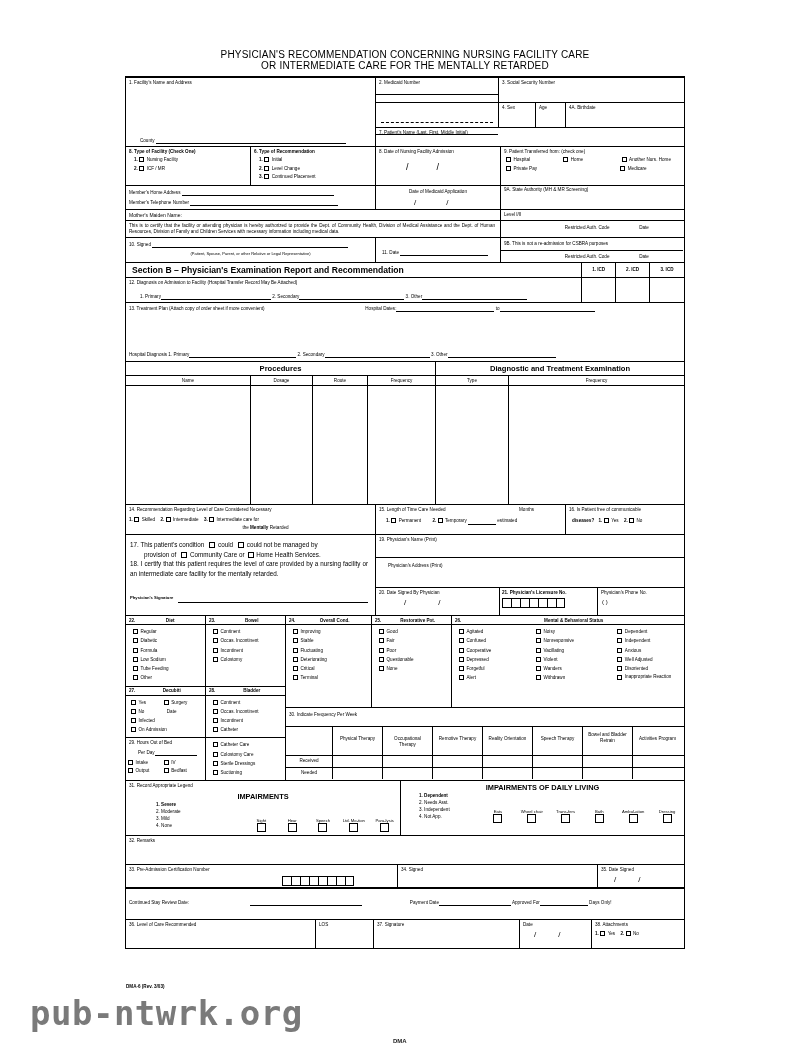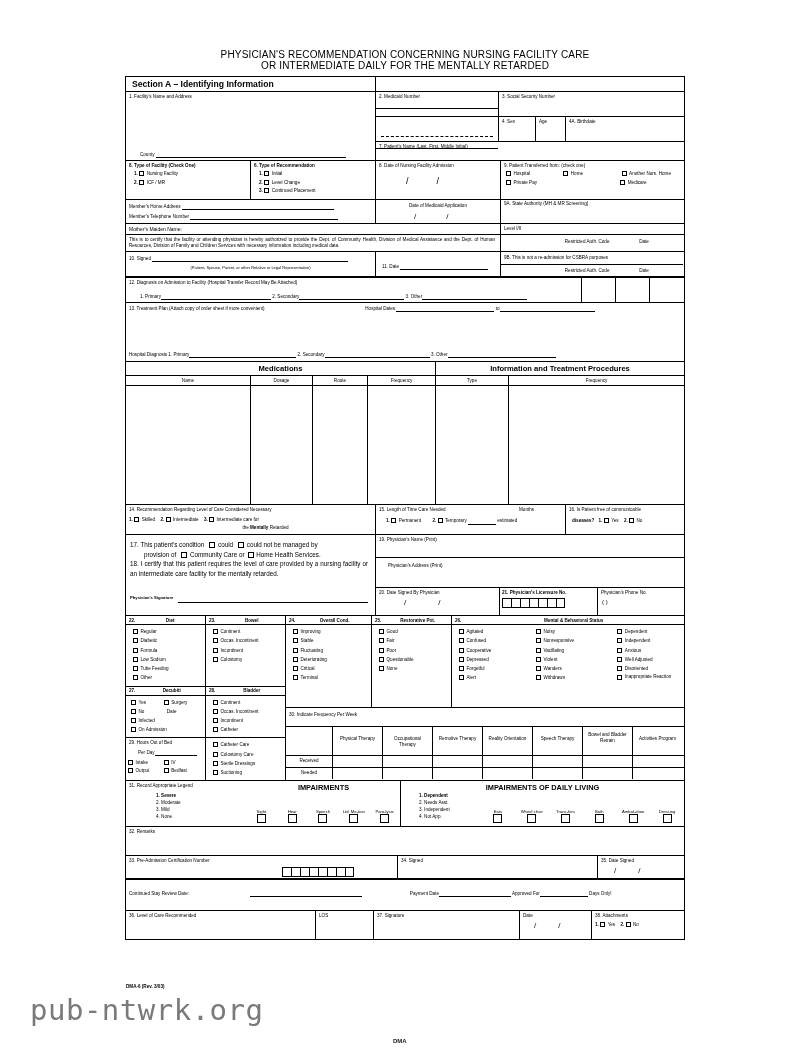--- a/index.html
+++ b/index.html
@@ -71,43 +71,40 @@
   .dnw{
     text-align:center;font-weight:bold;font-size:8.4px;padding:3px 0 3px 0;
   }
 
   .footer-code{
     position:absolute;left:126px;top:984px;font-size:4.6px;font-weight:bold;
   }
   .watermark{
     position:absolute;left:30px;top:993px;
     font-family:"DejaVu Sans Mono", monospace;
-    font-size:29px;color:#7a7a7a;letter-spacing:.5px;
+    font-size:34px;color:#7a7a7a;letter-spacing:.5px;font-weight:bold;
   }
   .dma-mark{
     position:absolute;left:393px;top:1038px;font-size:6px;font-weight:bold;color:#222;
   }
   .sig-lbl{font-size:4.2px;font-weight:bold;}
 </style>
 </head>
 <body>
 
 <div class="page">
 
   <div class="doc-title">
     <div>PHYSICIAN'S RECOMMENDATION CONCERNING NURSING FACILITY CARE</div>
-    <div>OR INTERMEDIATE DAILY FOR THE MENTALLY RETARDED</div>
+    <div>OR INTERMEDIATE CARE FOR THE MENTALLY RETARDED</div>
   </div>
 
   <div class="form">
 
     <div class="row">
-      <div class="cell br" style="width:250px;">
-        <div class="sec-head" style="border-bottom:none;">Section A – Identifying Information</div>
-      </div>
       <div class="cell" style="width:308px;"></div>
     </div>
     <div style="border-bottom:1.3px solid #000;"></div>
 
     <div class="row">
 
       <div class="cell br" style="width:250px;">
         <div class="lbl">1. Facility's Name and Address</div>
         <div style="height:48px;"></div>
         <div class="lbl" style="padding-left:14px;">
@@ -258,20 +255,34 @@
       </div>
       <div class="cell" style="width:182px;">
         <div class="lbl" style="padding-top:3px;border-bottom:1px solid #000;padding-bottom:3px;">9B. This is not a re-admission for CSBRA purposes</div>
         <div class="lbl ctr" style="padding-top:3px;">
           <span style="display:inline-block;width:104px;text-align:center;">Restricted Auth. Code</span><span>Date</span>
         </div>
       </div>
     </div>
 
     <div style="border-top:1.3px solid #000;"></div>
+    <div class="row">
+      <div class="cell br" style="width:457px;">
+        <div class="sec-head" style="border-bottom:none;">Section B – Physician's Examination Report and Recommendation</div>
+      </div>
+      <div class="cell br" style="width:34px;">
+          <div class="lbl lbl-b ctr" style="padding-top:4px;">1. ICD</div>
+        </div>
+      <div class="cell br" style="width:34px;">
+          <div class="lbl lbl-b ctr" style="padding-top:4px;">2. ICD</div>
+        </div>
+      <div class="cell" style="width:34px;">
+          <div class="lbl lbl-b ctr" style="padding-top:4px;">3. ICD</div>
+        </div>
+    </div>
     <div style="border-bottom:1.3px solid #000;"></div>
 
     <div class="row">
       <div class="cell br" style="width:457px;">
         <div class="lbl" style="padding-top:2px;">12. Diagnosis on Admission to Facility (Hospital Transfer Record May Be Attached)</div>
         <div class="lbl" style="padding:6px 0 2px 14px;">
           <span>1. Primary</span><span class="line" style="width:110px;"></span>
           <span>2. Secondary</span><span class="line" style="width:105px;"></span>
           <span>3. Other</span><span class="line" style="width:105px;"></span>
         </div>
@@ -295,24 +306,24 @@
           <span>1. Primary</span><span class="line" style="width:107px;"></span>
           <span>2. Secondary</span><span class="line" style="width:105px;"></span>
           <span>3. Other</span><span class="line" style="width:108px;"></span>
         </div>
       </div>
     </div>
     <div style="border-bottom:1.3px solid #000;"></div>
 
     <div class="row">
       <div class="cell br" style="width:310px;">
-        <div class="ctr bold" style="font-size:7.6px;padding:2px 0;">Medications</div>
+        <div class="ctr bold" style="font-size:7.6px;padding:2px 0;">Procedures</div>
       </div>
       <div class="cell" style="width:248px;">
-        <div class="ctr bold" style="font-size:7.6px;padding:2px 0;">Information and Treatment Procedures</div>
+        <div class="ctr bold" style="font-size:7.6px;padding:2px 0;">Diagnostic and Treatment Examination</div>
       </div>
     </div>
     <div style="border-bottom:1px solid #000;"></div>
     <div class="row">
       <div class="cell br" style="width:125px;">
           <div class="lbl ctr">Name</div>
         </div>
       <div class="cell br" style="width:62px;">
           <div class="lbl ctr">Dosage</div>
         </div>
@@ -663,21 +674,21 @@
           <div class="cell br" style="width:50px;"></div>
           <div class="cell br" style="width:50px;"></div>
           <div class="cell" style="width:49px;"></div>
         </div>
       </div>
     </div>
     <div style="border-bottom:1.3px solid #000;"></div>
 
     <div class="row">
       <div class="cell br" style="width:275px;">
-        <div style="display:flex;">
+        <div style="display:flex;flex-direction:column;">
           <div class="lbl" style="width:115px;">31. Record Appropriate Legend</div>
           <div class="bold" style="flex:1;text-align:center;font-size:7.4px;padding-top:2px;">IMPAIRMENTS</div>
         </div>
         <div style="display:flex;align-items:flex-end;">
           <div style="font-size:4.6px;line-height:7px;padding:0 0 6px 30px;width:90px;">
             <div><span class="bold">1.  Severe</span></div>
             <div>2.  Moderate</div>
             <div>3.  Mild</div>
             <div>4.  None</div>
           </div>

